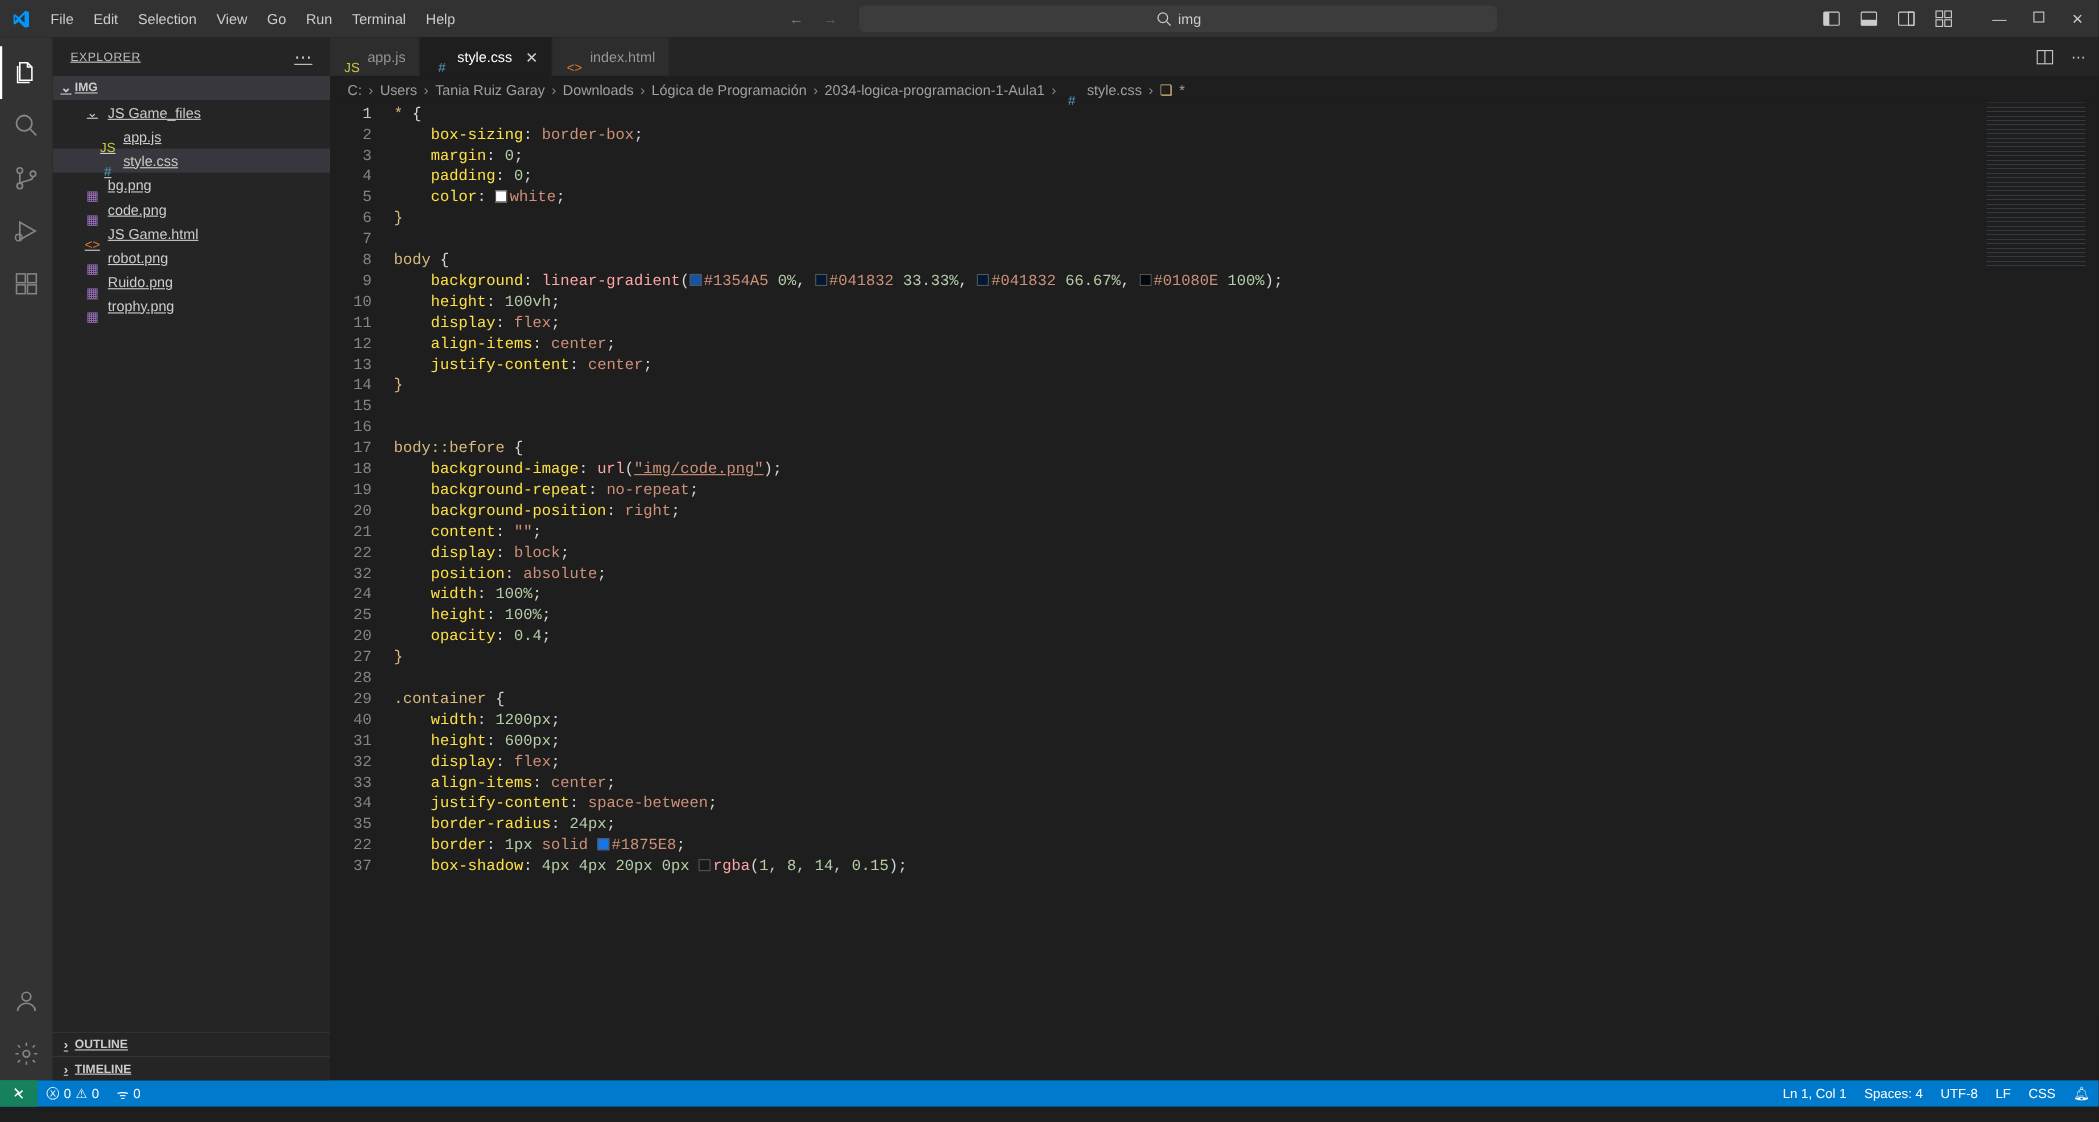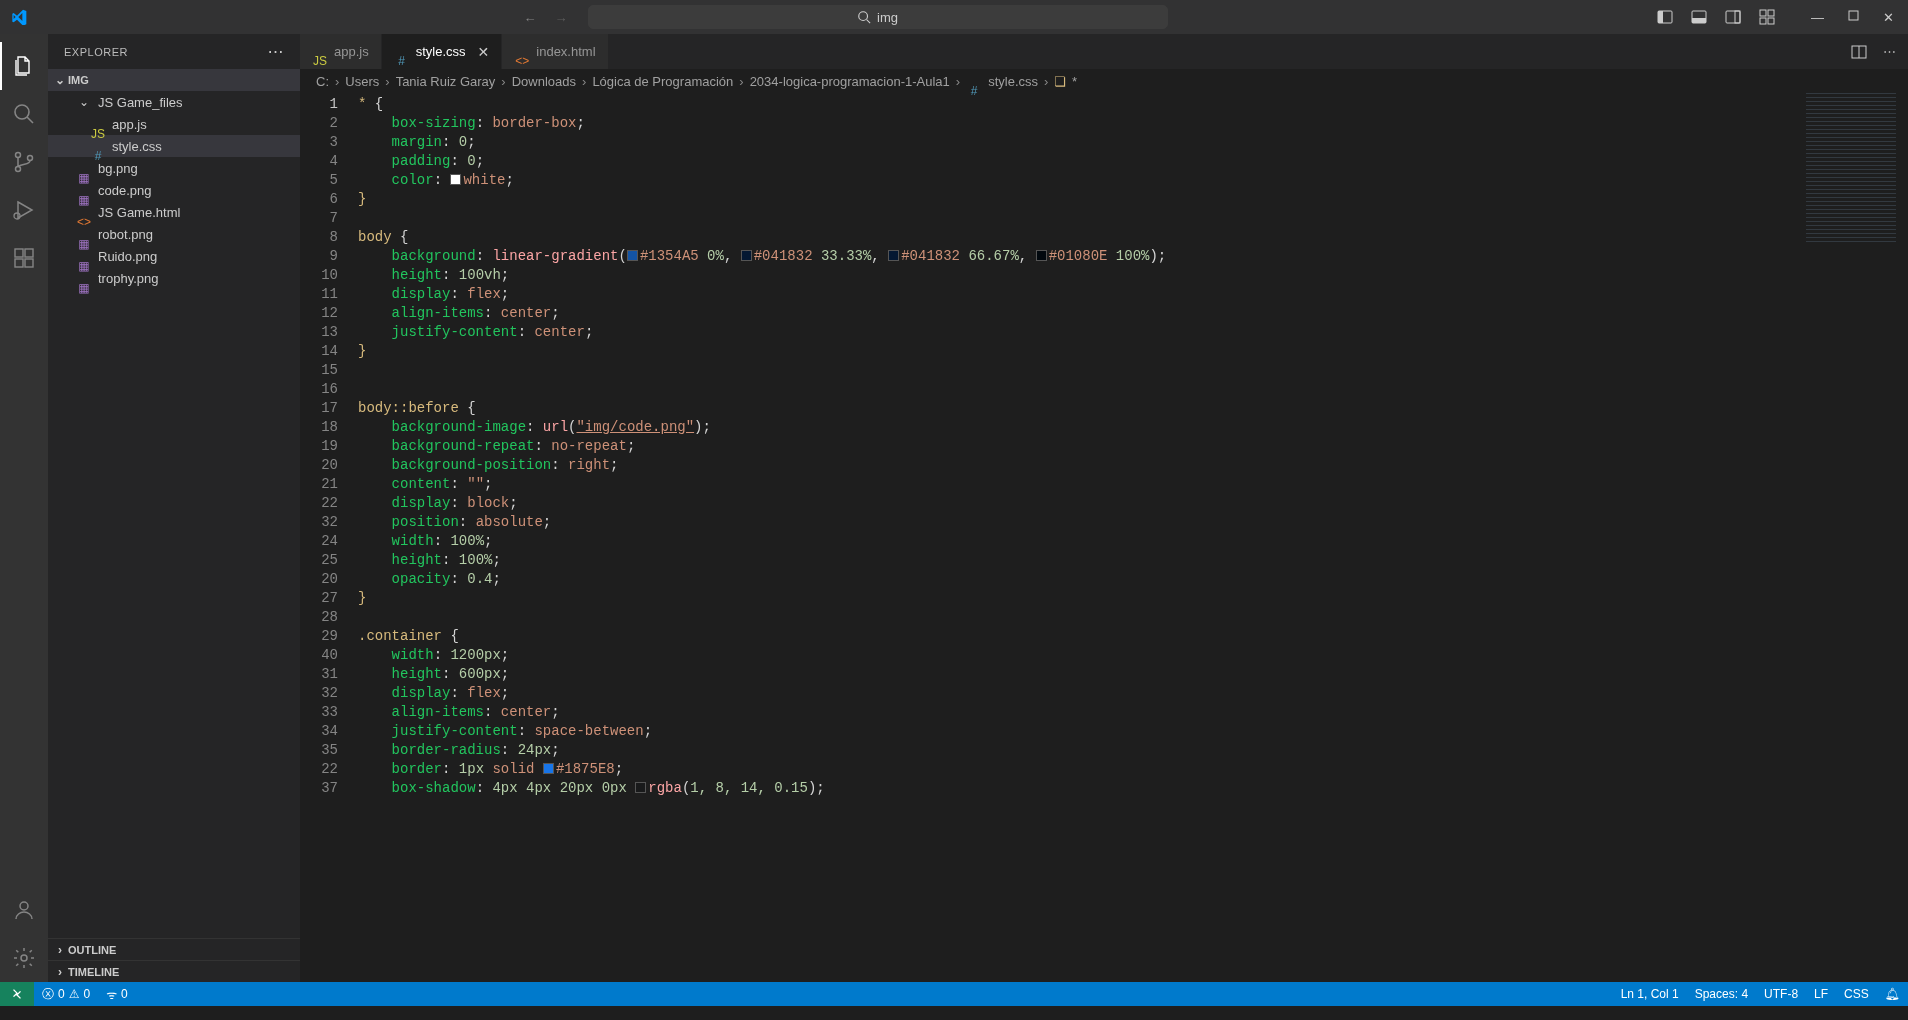--- a/index.html
+++ b/index.html
@@ -75,20 +75,21 @@
   position: absolute; left: 0; top: 0; bottom: 0;
   width: 2px; background: #ffffff;
 }
 .activity-bottom { margin-top: auto; }
 
 .sidebar {
   width: 252px;
   background: #252526;
   display: flex;
   flex-direction: column;
+  text-decoration: underline;
 }
 .sidebar-header {
   height: 35px;
   display: flex; align-items: center;
   padding: 0 16px;
   font-size: 11px;
   letter-spacing: 0.5px;
   color: #bbbbbb;
 }
 .sidebar-header-actions { margin-left: auto; font-size: 16px; color: #cccccc; }
@@ -163,21 +164,21 @@
 }
 .gutter .active-ln { color: #c6c6c6; }
 .code {
   flex: 1;
   line-height: 19px;
   white-space: pre;
   color: #d4d4d4;
   padding-top: 2px;
 }
 .tok-sel { color: #d7ba7d; }
-.tok-prop { color: #22c55e; }
+.tok-prop { color: #fde047; }
 .tok-val { color: #ce9178; }
 .tok-num { color: #b5cea8; }
 .tok-fn { color: #fca5a5; }
 .tok-url { color: #ce9178; text-decoration: underline; }
 .color-sw {
   display: inline-block; width: 11px; height: 11px;
   border: 1px solid #555; vertical-align: -1px; margin-right: 2px;
 }
 
 .minimap {
@@ -209,20 +210,30 @@
 </style>
 </head>
 <body>
 
 <div class="titlebar">
   <span class="vscode-logo">
     <svg width="16" height="16" viewBox="0 0 24 24">
         <path fill="#0098ff" d="M23 3l-5-2-9 9-5-4-2 1v12l2 1 5-4 9 9 5-2V3zM4 15V9l3 3-3 3zm13 3l-6-6 6-6v12z"></path>
       </svg>
   </span>
+  <div class="menu">
+    <div class="menu-item">File</div>
+    <div class="menu-item">Edit</div>
+    <div class="menu-item">Selection</div>
+    <div class="menu-item">View</div>
+    <div class="menu-item">Go</div>
+    <div class="menu-item">Run</div>
+    <div class="menu-item">Terminal</div>
+    <div class="menu-item">Help</div>
+  </div>
   <div class="titlebar-center">
     <div class="nav-arrows">
       <span>←</span>
       <span style="opacity:.5">→</span>
     </div>
     <div class="search-box">
       <svg width="14" height="14" viewBox="0 0 16 16">
           <circle cx="7" cy="7" r="5" fill="none" stroke="#ccc" stroke-width="1.3"></circle>
           <line x1="11" y1="11" x2="15" y2="15" stroke="#ccc" stroke-width="1.3"></line>
         </svg>

